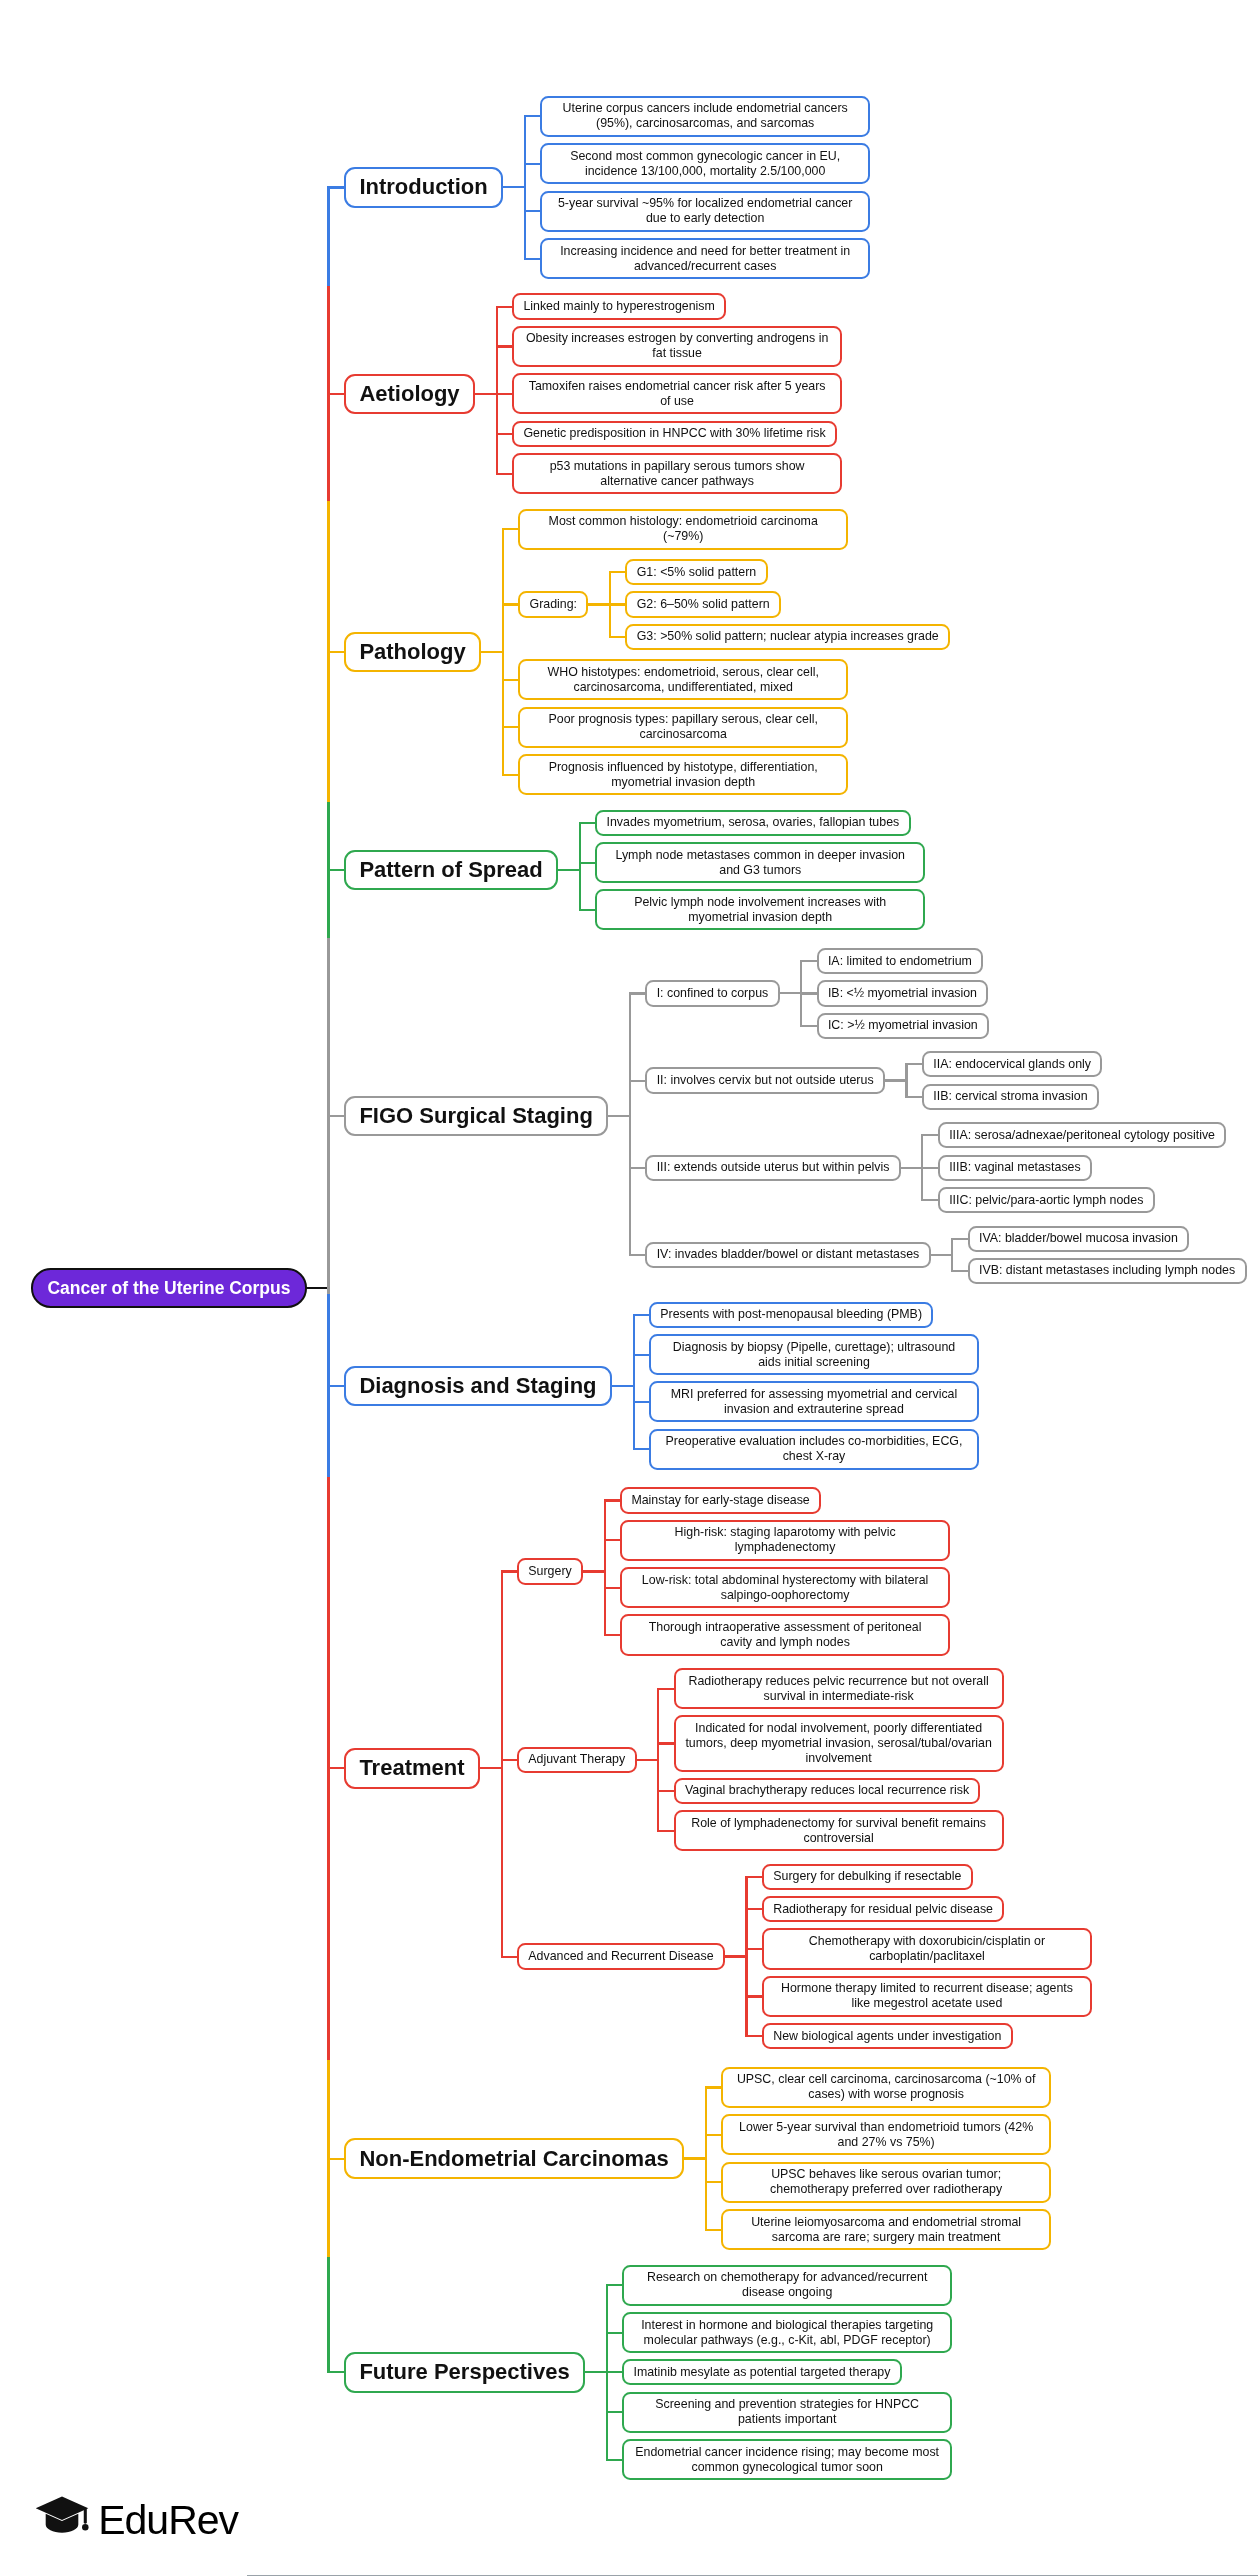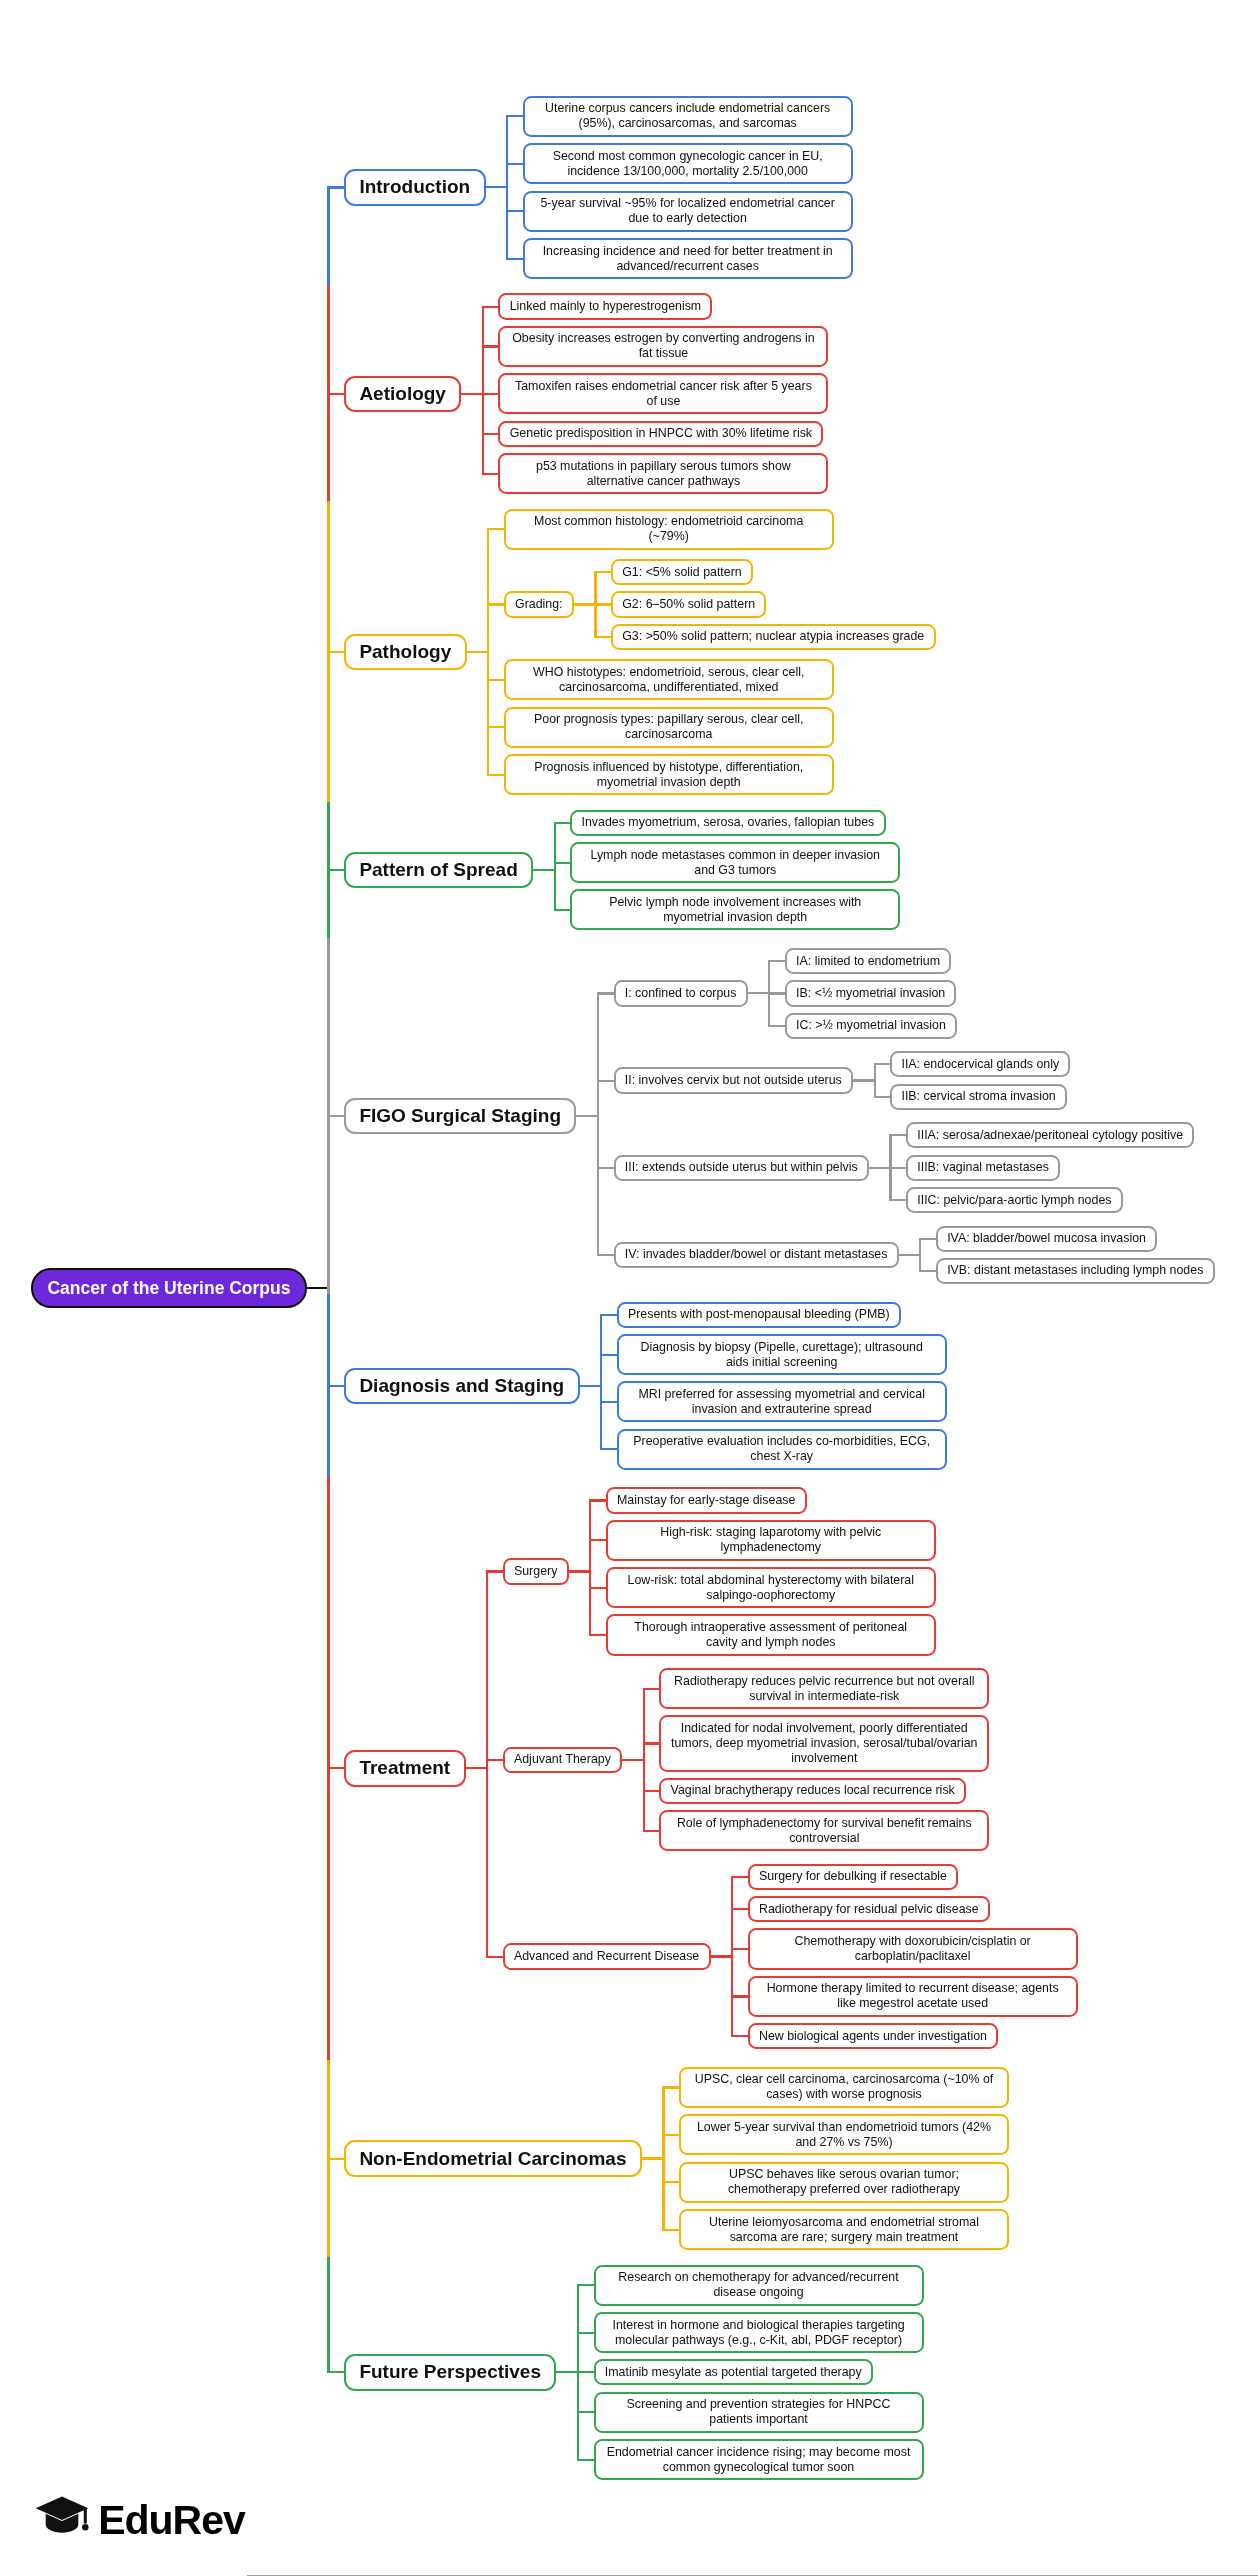--- a/index.html
+++ b/index.html
@@ -6,21 +6,21 @@
   html, body { width: 1259px; height: 2580px; background: #ffffff; overflow: hidden;
     font-family: "Liberation Sans", sans-serif; }
   .canvas { position: absolute; inset: 0; display: flex; flex-direction: row;
     align-items: center; padding-left: 31px; overflow: hidden; }
 
   
   .tnode { display: flex; flex-direction: row; align-items: center; flex-shrink: 0; }
   .box { background: #ffffff; border: 2.1px solid var(--c); border-radius: 8.2px; color: #111; }
   .leaf-box { font-size: 12.4px; line-height: 15px; padding: 3.6px 9.3px; text-align: center;
     width: max-content; max-width: 330px; }
-  .branch-box { font-size: 19px; font-weight: 700; padding: 5.2px 13.4px; border-radius: 11px;
+  .branch-box { font-size: 22px; font-weight: 700; padding: 5.2px 13.4px; border-radius: 11px;
     border-width: 2.6px; white-space: nowrap; }
   .root-box { background: #6d28d9; border-color: #101010; color: #ffffff; font-size: 17.5px;
     font-weight: 700; padding: 7.2px 14.4px; border-radius: 19.6px; white-space: nowrap; }
   .pstub { width: 20.6px; height: 2.1px; background: var(--c); flex-shrink: 0; }
   .kids { display: flex; flex-direction: column; justify-content: center; }
   .kid { position: relative; display: flex; flex-direction: row; align-items: center;
     padding: 3.1px 0 3.1px 16.5px; }
   .kid::before { content: ""; position: absolute; left: 0; top: calc(50% - 1px);
     width: 16.5px; height: 2.1px; background: var(--c); }
   .kid::after { content: ""; position: absolute; left: 0; top: 0; bottom: 0; width: 2.1px;
@@ -28,21 +28,21 @@
   .kid:first-child::after { top: 50%; }
   .kid:last-child::after { bottom: 50%; }
   .kid:only-child::after { display: none; }
   .depth-0 > .kids > .kid { padding-top: 4.1px; padding-bottom: 4.1px; }
   
   .b-figo-staging .leaf-box { white-space: nowrap; max-width: none; }
 
   
   .logo { position: absolute; left: 33px; bottom: 27px; display: flex; align-items: center; gap: 7.2px; }
   .logo-icon { width: 58px; height: 58px; flex-shrink: 0; }
-  .logo-text { font-size: 41px; font-weight: 700; color: #000; letter-spacing: -1px; text-align: center; }
+  .logo-text { font-size: 41px; font-weight: 400; color: #000; letter-spacing: -1px; text-align: center; }
   .bottom-line { position: absolute; left: 247px; right: 0; bottom: 0; height: 1.5px; background: #9aa2a9; }
 </style>
 </head>
 <body>
 
 <div class="canvas">
   <div id="tree-mount">
       <div class="tnode depth-0 b-root" style="--c: #101010;">
         <div class="box root-box">Cancer of the Uterine Corpus</div>
         <div class="pstub"></div>

